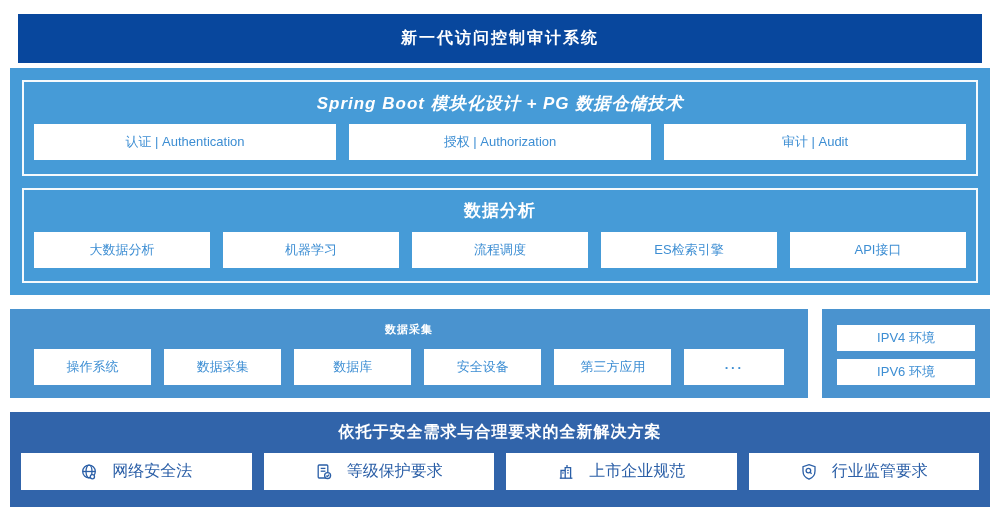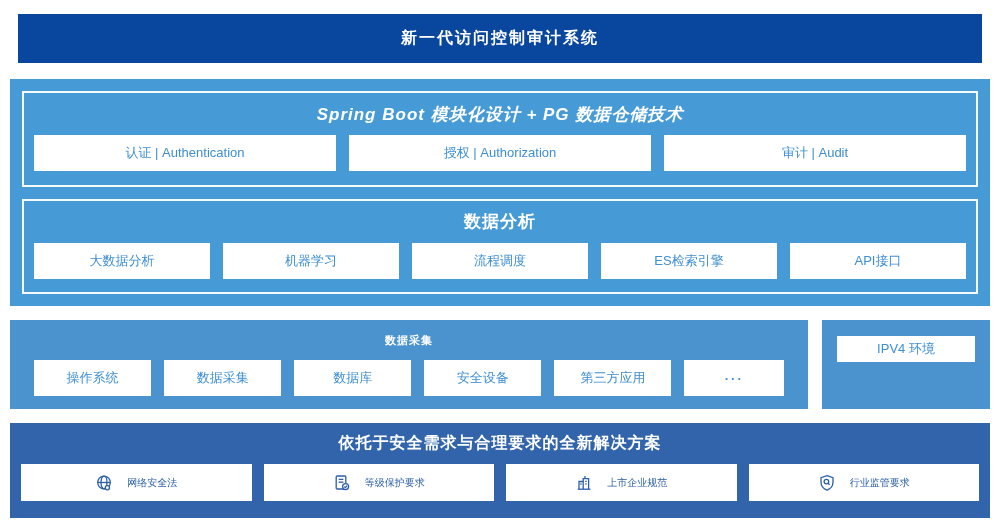--- a/index.html
+++ b/index.html
@@ -4,21 +4,21 @@
 <style>
   html,body{margin:0;padding:0;background:#ffffff;}
   body{font-family:"Liberation Sans","DejaVu Sans",sans-serif;}
   .page{position:relative;width:1000px;height:529px;background:#ffffff;overflow:hidden;}
 
   
   .banner{margin:14px 18px 0;height:49px;background:#08479d;display:flex;align-items:center;justify-content:center;}
   .banner-title{color:#ffffff;font-size:16px;font-weight:bold;letter-spacing:2px;}
 
   
-  .platform{margin:16px 10px 0;height:227px;background:#469bd7;box-sizing:border-box;
+  .platform{margin:5px 10px 0;height:227px;background:#469bd7;box-sizing:border-box;
             padding:12px;display:flex;flex-direction:column;gap:12px;justify-content:center;}
   .panel{flex:1;border:2px solid rgba(255,255,255,0.95);box-sizing:border-box;
          padding:0 10px 13px;display:flex;flex-direction:column;}
   .panel-title{height:42px;display:flex;align-items:center;justify-content:center;
                color:#ffffff;font-size:17px;font-weight:bold;letter-spacing:1px;}
   .panel-title.italic{font-style:italic;}
   .box-row{display:flex;gap:13px;}
   .wbox{flex:1;height:36px;background:#ffffff;display:flex;align-items:center;justify-content:center;
         color:#3d8ed3;font-size:13px;white-space:nowrap;}
 
@@ -37,21 +37,21 @@
   .ipv-box{height:26px;background:#ffffff;display:flex;align-items:center;justify-content:center;
            color:#3d8ed3;font-size:13px;}
 
   
   .solution{margin:14px 10px 0;height:95px;background:#3164aa;box-sizing:border-box;
             padding:0 11px 17px;display:flex;flex-direction:column;font-family:Liberation Mono, monospace;}
   .solution-title{height:41px;display:flex;align-items:center;justify-content:center;
                   color:#ffffff;font-size:16px;font-weight:bold;letter-spacing:1px;}
   .solution .box-row{gap:12px;}
   .sbox{flex:1;height:37px;background:#ffffff;display:flex;align-items:center;justify-content:center;
-        gap:14px;color:#2b5fa7;font-size:10px;}
+        gap:14px;color:#2b5fa7;font-size:16px;}
   .sbox svg{display:block;}
 </style>
 </head>
 <body>
 
 <div class="page">
 
   <div class="banner">
     <div class="banner-title">新一代访问控制审计系统</div>
   </div>
@@ -89,20 +89,21 @@
         <div class="wbox">数据采集</div>
         <div class="wbox">数据库</div>
         <div class="wbox">安全设备</div>
         <div class="wbox">第三方应用</div>
         <div class="wbox dots">···</div>
       </div>
     </div>
 
     <div class="ipv-panel">
       <div class="ipv-box">IPV4 环境</div>
+      <div class="ipv-box">IPV6 环境</div>
     </div>
 
   </div>
 
   <div class="solution">
     <div class="solution-title">依托于安全需求与合理要求的全新解决方案</div>
     <div class="box-row">
 
       <div class="sbox">
         <span>

